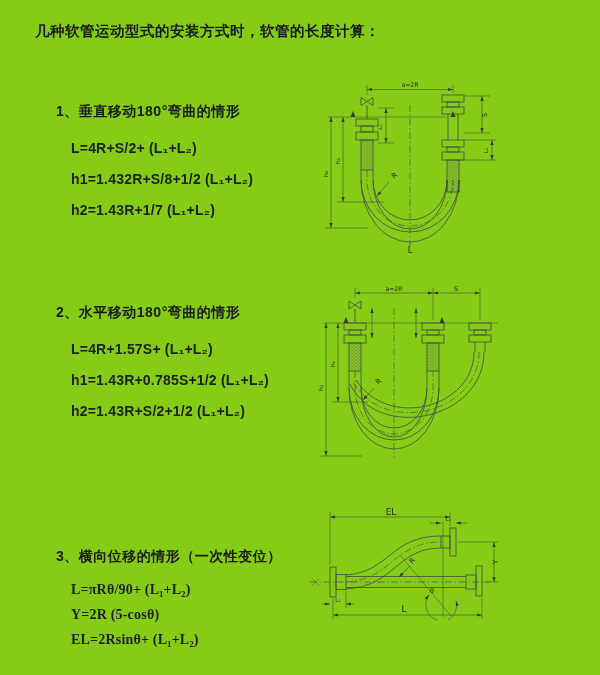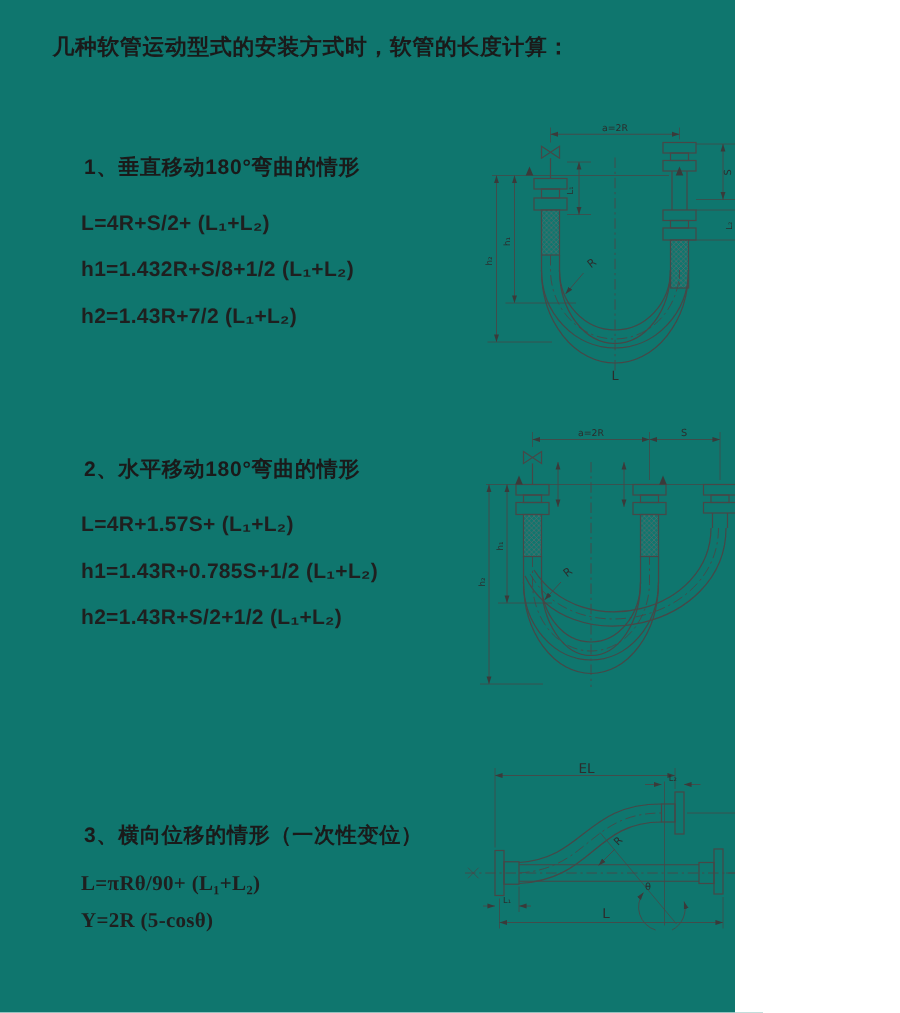--- a/index.html
+++ b/index.html
@@ -2,34 +2,34 @@
 <html><head>
 <meta charset="utf-8">
 <style>
   * { margin:0; padding:0; box-sizing:border-box; }
   html,body { background:#ffffff; }
   body {
     width:600px; height:675px;
     font-family:"Liberation Sans","DejaVu Sans",sans-serif;
     color:#1b1b1b;
   }
-  .page { position:relative; width:490px; height:675px; background:#0f766e; overflow:hidden; }
+  .page { position:relative; width:600px; height:675px; background:#84cc16; overflow:hidden; }
 
   .title {
     position:absolute; left:35px; top:22px;
     font-size:14.5px; font-weight:700; letter-spacing:0.5px; color:#1a1a1a;
   }
 
   .case { position:absolute; left:44px; width:280px; }
   .case1 { top:103px; }
   .case2 { top:304px; }
   .case3 { top:548px; }
 
   .heading { font-size:14px; font-weight:700; letter-spacing:0.5px; margin-bottom:11px; color:#1a1a1a;margin-left:12px; }
-  .formulas { margin-left:10px; }
+  .formulas { margin-left:27px; }
   .formula { font-size:14px; font-weight:700; letter-spacing:0.2px; color:#1f1f1f;
              height:31px; display:flex; align-items:center; white-space:nowrap; }
   .case3 .formula { height:25px;font-family:Liberation Serif, serif; }
 
   .diag { position:absolute; }
   .d1 { left:310px; top:75px;  width:290px; height:180px; }
   .d2 { left:308px; top:280px; width:292px; height:197px; }
   .d3 { left:298px; top:503px; width:302px; height:142px; }
 
   .diag line, .diag path, .diag rect { stroke:#474747; stroke-width:0.8; fill:none; }
@@ -43,38 +43,39 @@
 
 <div class="page">
 
   <div class="title">几种软管运动型式的安装方式时，软管的长度计算：</div>
 
   <section class="case case1">
     <div class="heading">1、垂直移动180°弯曲的情形</div>
     <div class="formulas">
       <div class="formula">L=4R+S/2+ (L₁+L₂)</div>
       <div class="formula">h1=1.432R+S/8+1/2 (L₁+L₂)</div>
-      <div class="formula">h2=1.43R+7/2 (L₁+L₂)</div>
+      <div class="formula">h2=1.43R+1/7 (L₁+L₂)</div>
     </div>
   </section>
 
   <section class="case case2">
     <div class="heading">2、水平移动180°弯曲的情形</div>
     <div class="formulas">
       <div class="formula">L=4R+1.57S+ (L₁+L₂)</div>
       <div class="formula">h1=1.43R+0.785S+1/2 (L₁+L₂)</div>
       <div class="formula">h2=1.43R+S/2+1/2 (L₁+L₂)</div>
     </div>
   </section>
 
   <section class="case case3">
     <div class="heading">3、横向位移的情形（一次性变位）</div>
     <div class="formulas">
       <div class="formula">L=πRθ/90+ (L₁+L₂)</div>
       <div class="formula">Y=2R (5-cosθ)</div>
+      <div class="formula">EL=2Rsinθ+ (L₁+L₂)</div>
     </div>
   </section>
 
   <svg class="diag d1" viewBox="0 0 290 180">
     <defs>
       <pattern id="braid1" width="3.2" height="3.2" patternUnits="userSpaceOnUse">
         <path d="M0,0 L3.2,3.2 M3.2,0 L0,3.2" style="stroke:#6a6a6a;stroke-width:0.35;fill:none"></path>
       </pattern>
       <marker id="ar1" viewBox="0 0 10 10" refX="9.3" refY="5" markerWidth="9" markerHeight="9" orient="auto-start-reverse">
         <path d="M0,2 L9.3,5 L0,8 Z" style="fill:#3a3a3a;stroke:none"></path>

